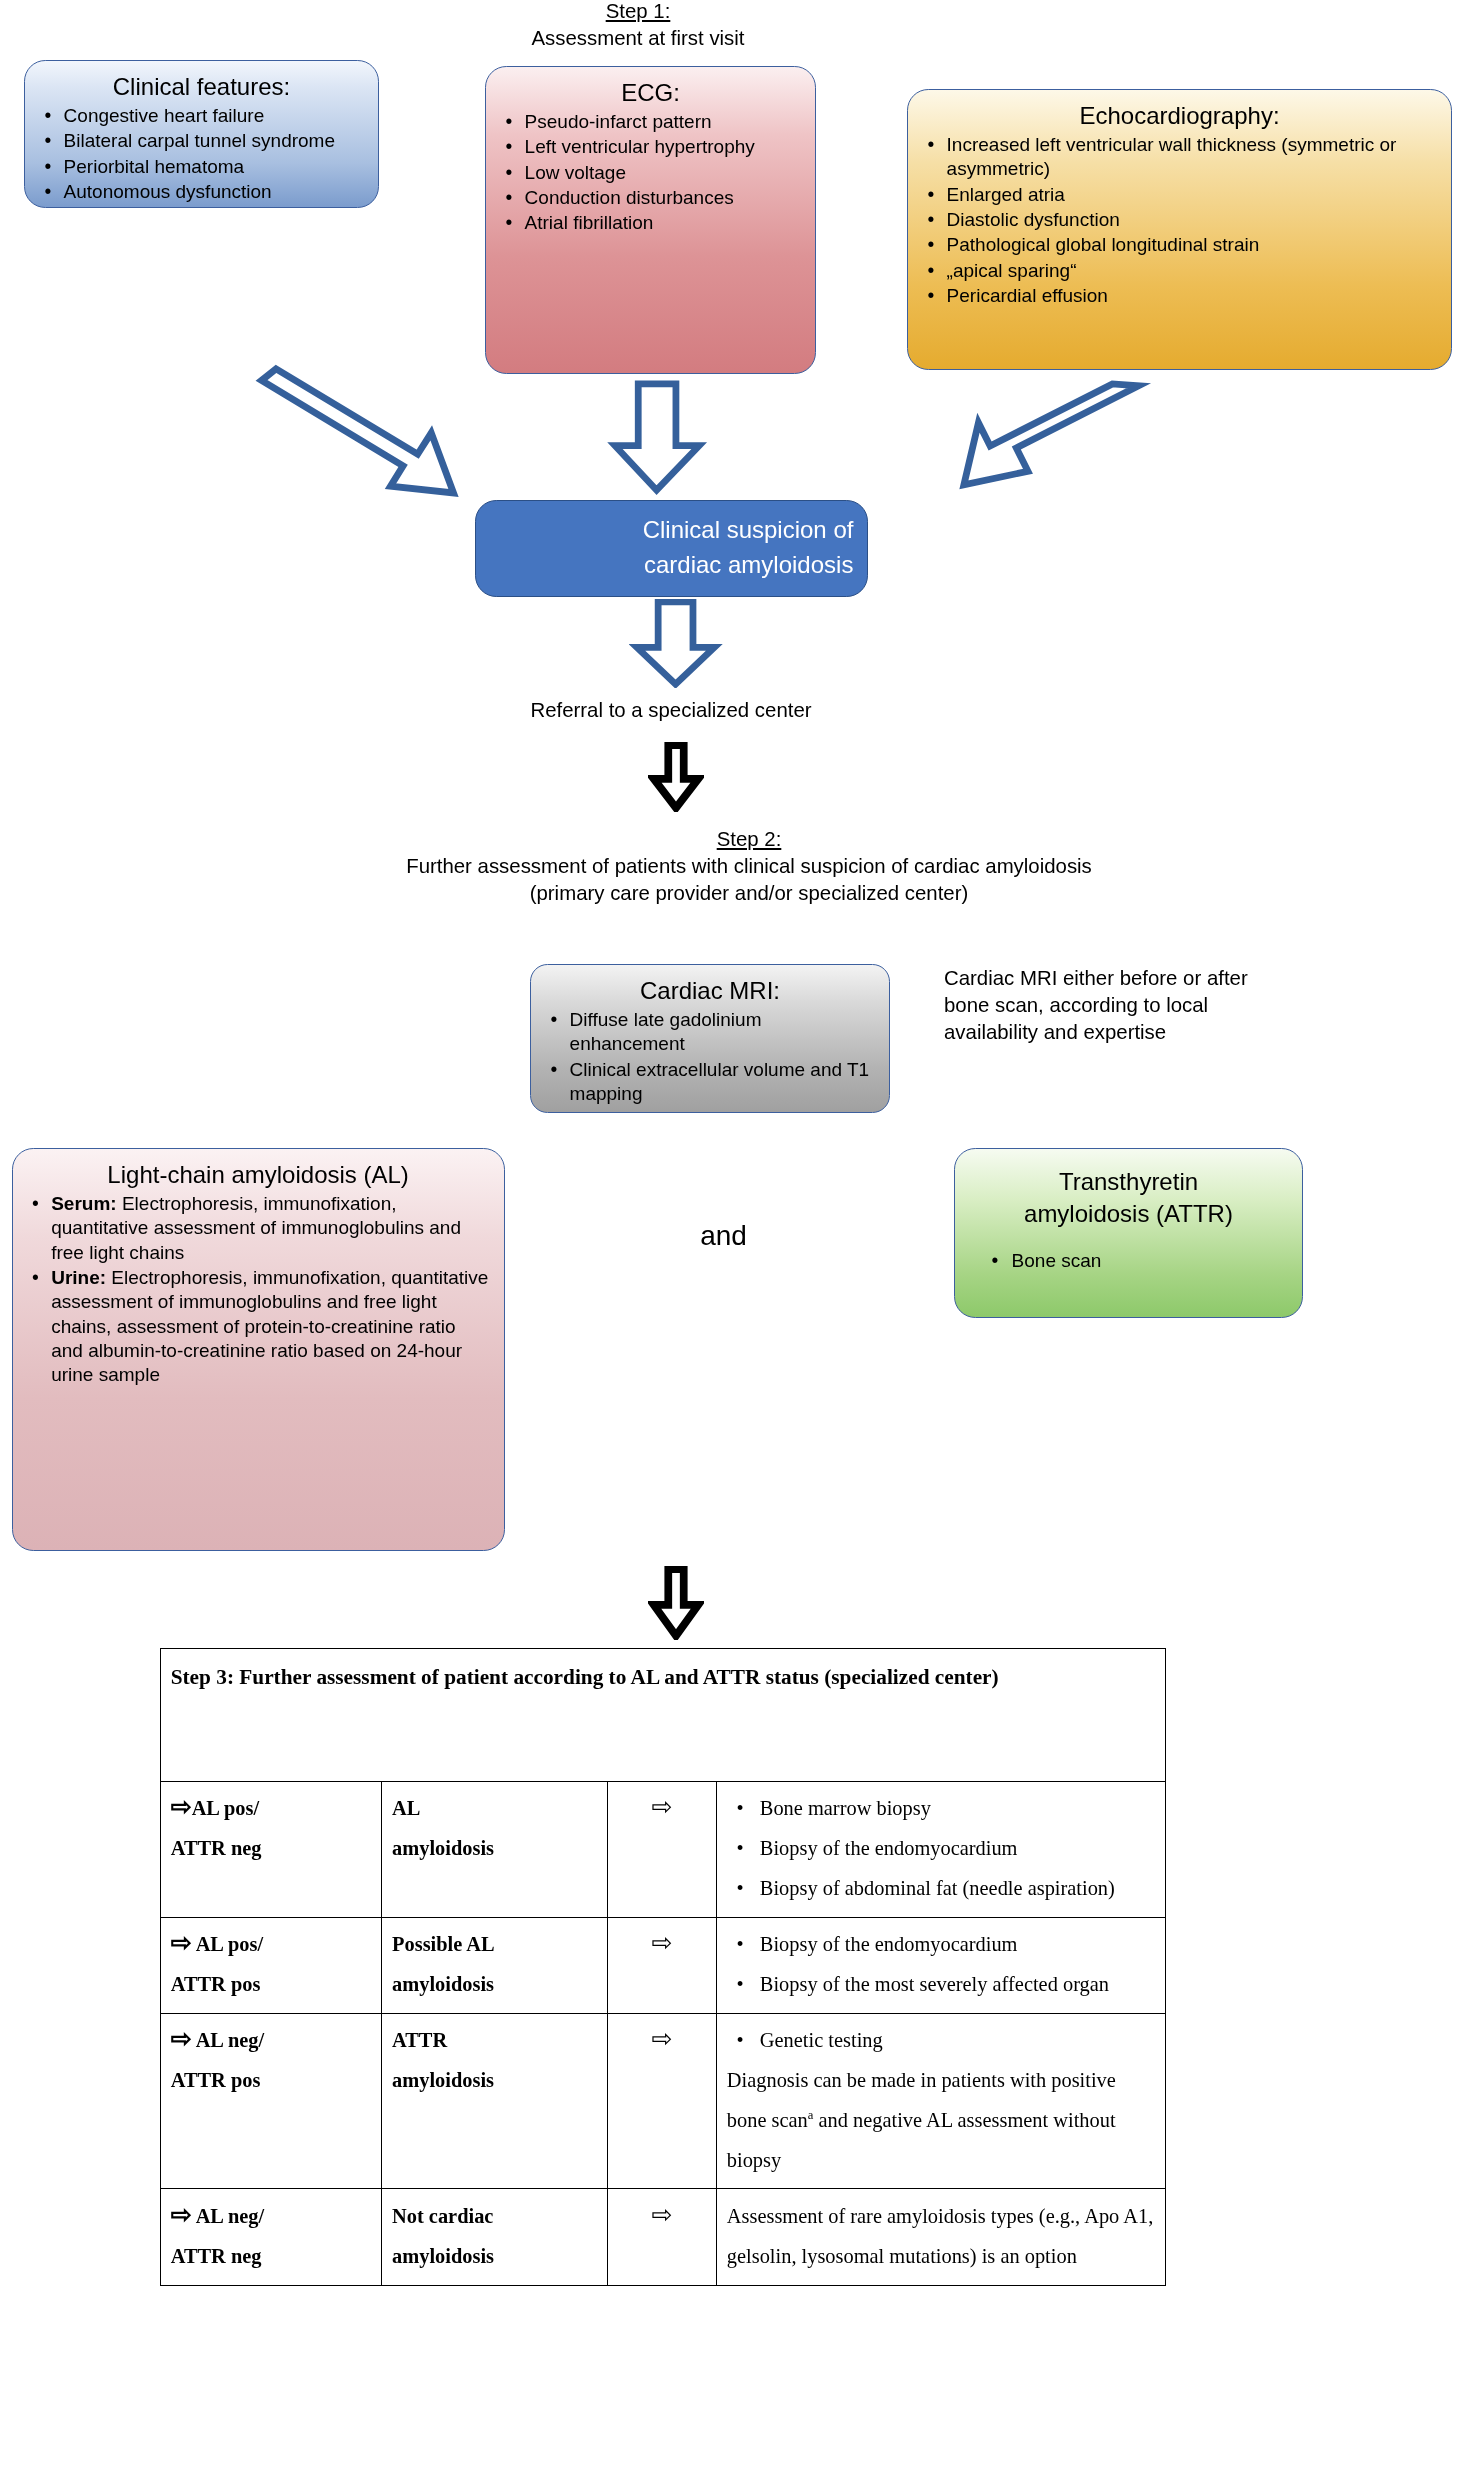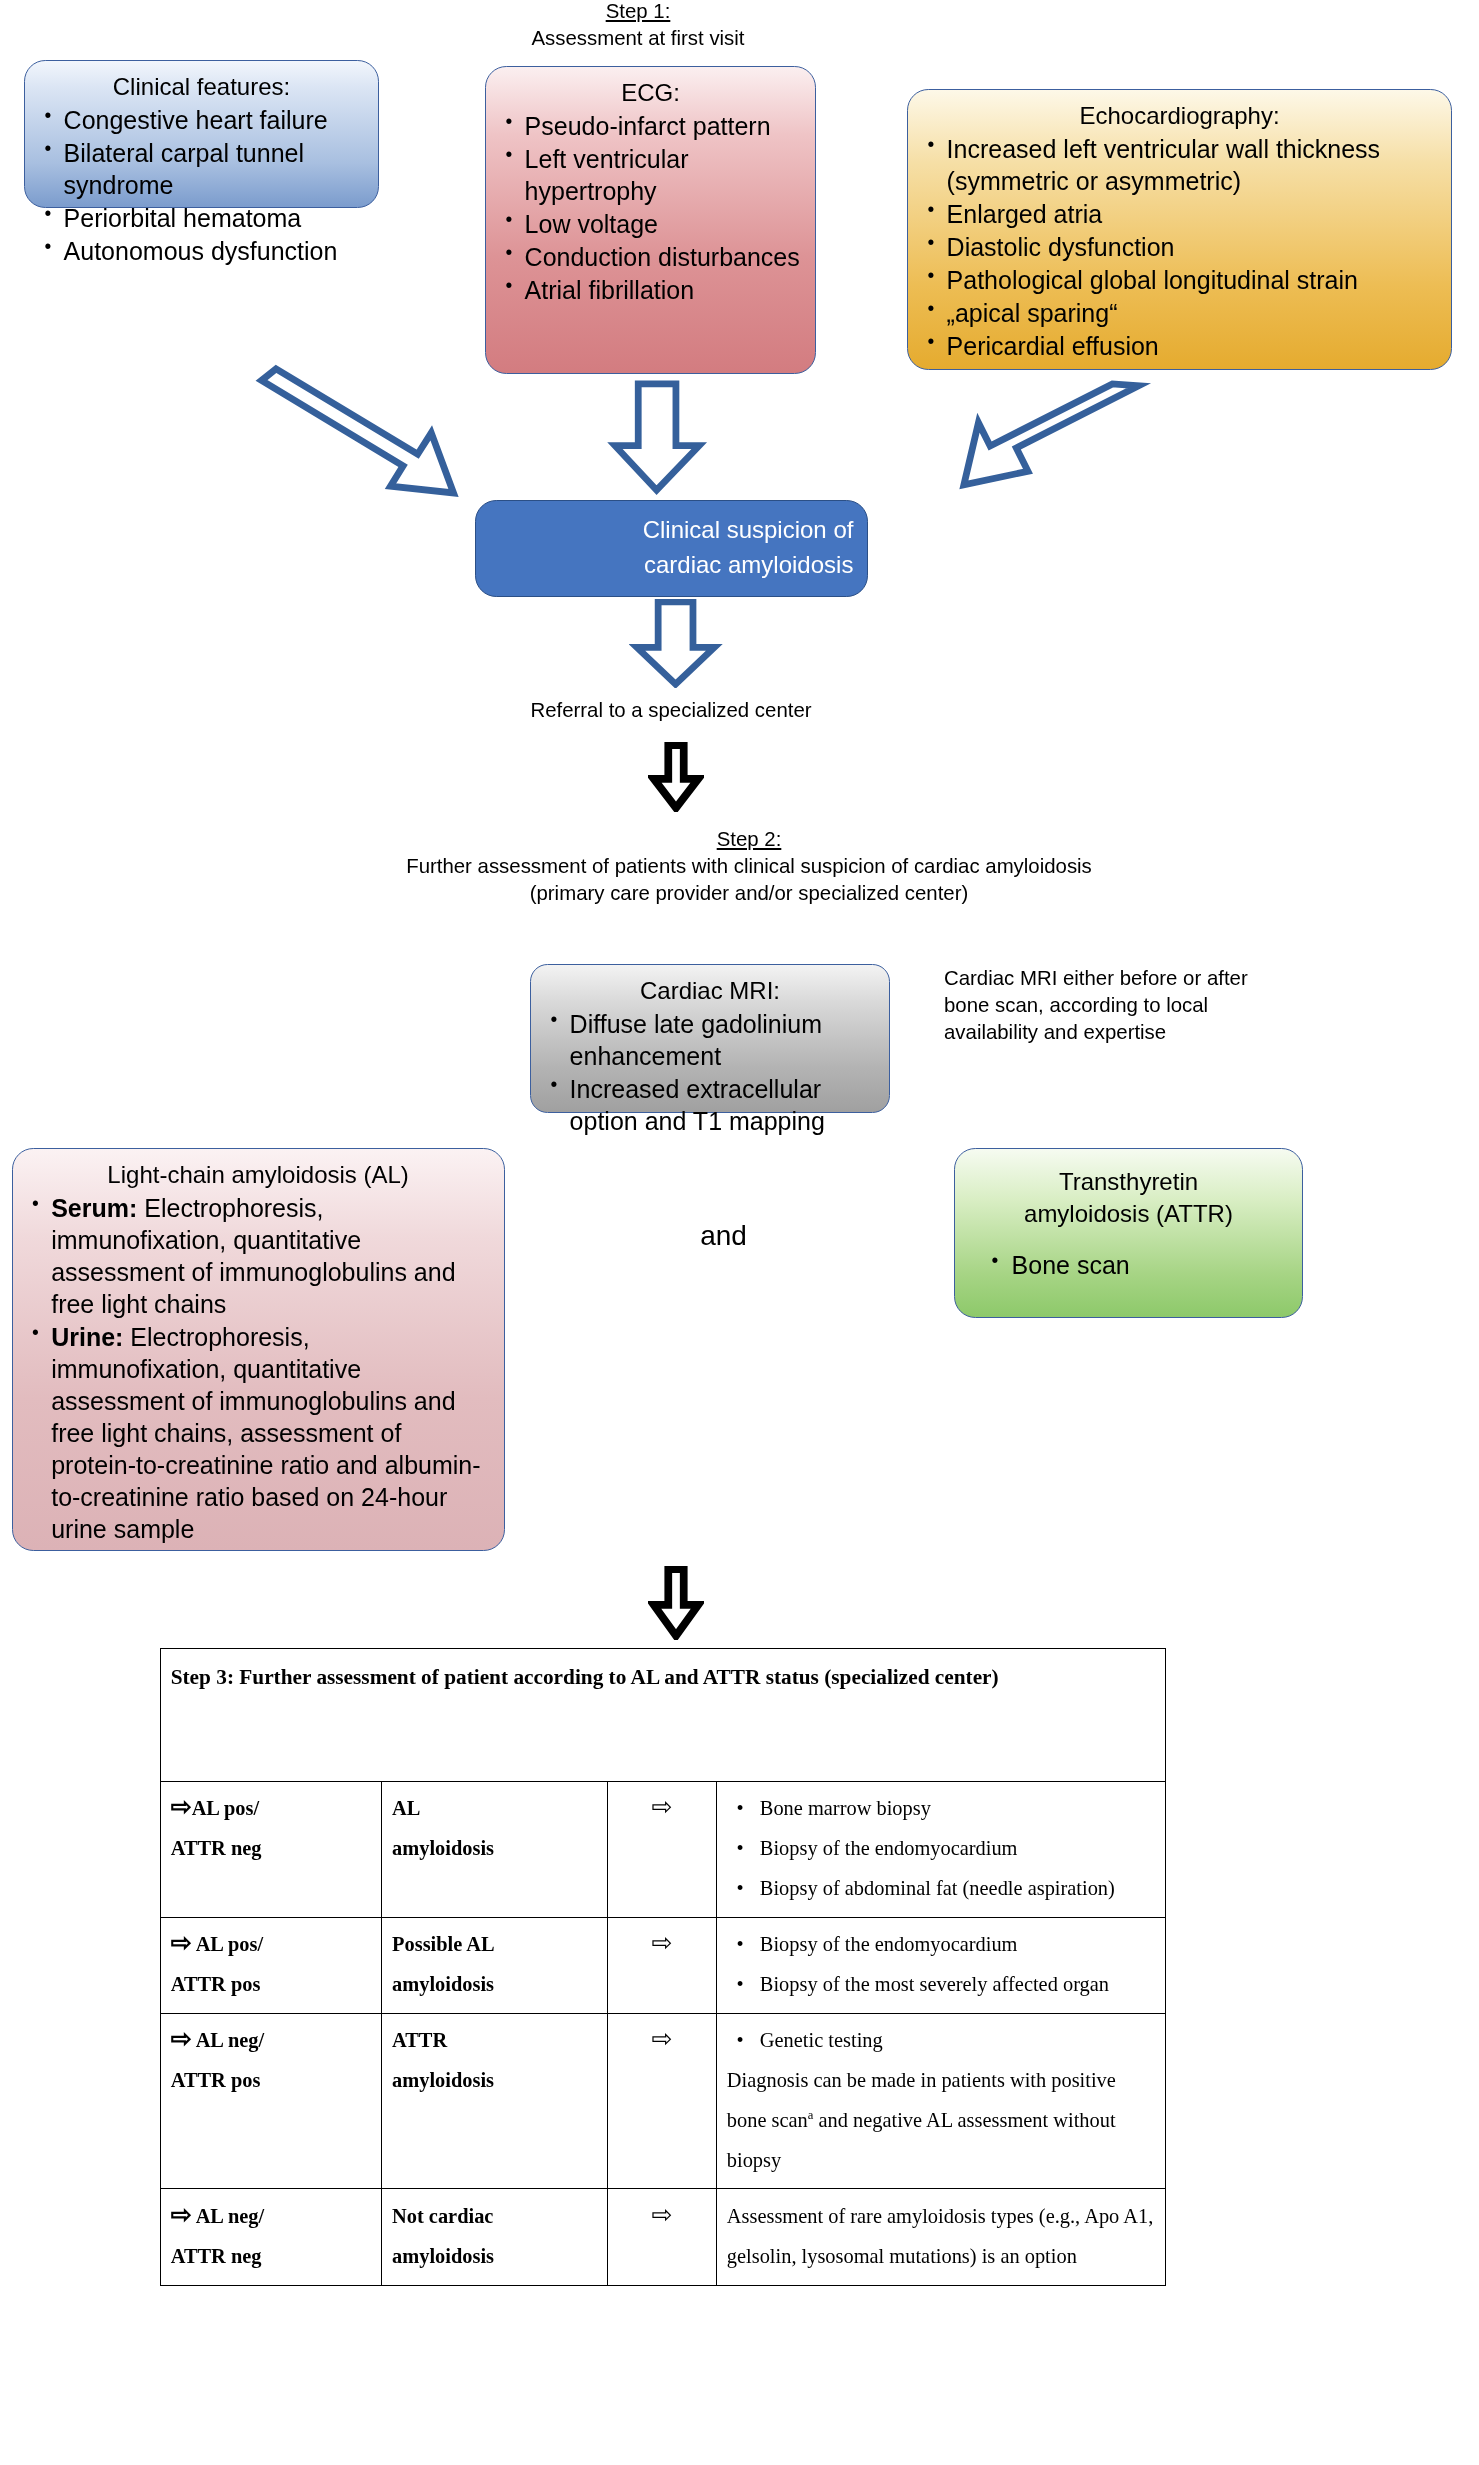--- a/index.html
+++ b/index.html
@@ -13,21 +13,21 @@
   .box{
     position:absolute;box-sizing:border-box;
     border:1.9px solid #3c5f9e;border-radius:21.3px;
     padding:9.7px 13.6px 11.6px 13.6px;
   }
   .box .title{
     text-align:center;font-size:24px;line-height:1.15;margin:1.9px 0 3.9px 0;
   }
   .box ul{margin:0;padding:0;list-style:none;}
   .box li{
-    position:relative;padding-left:25px;font-size:25px;line-height:1.28;
+    position:relative;padding-left:25px;font-size:19px;line-height:1.28;
     margin-bottom:1px;
   }
   .box li:before{
     content:"\2022";position:absolute;left:5.8px;top:-1px;font-size:19.4px;
   }
 
   
   #box-clinical{background:linear-gradient(to bottom,#f2f6fc 0%,#dbe5f4 18%,#a8bfe0 70%,#7b9ccd 100%);}
   #box-ecg{background:linear-gradient(to bottom,#fbeff0 0%,#efc4c6 22%,#dd9396 62%,#d37c80 100%);margin-top:6px;}
   #box-echo{background:linear-gradient(to bottom,#fdf7e4 0%,#f5dca0 24%,#eec košice 40%,#e9b949 75%,#e5ad33 100%);}
@@ -136,21 +136,21 @@
 <div class="plain center" style="left:254px;top:826px;width:990px;">
   <div class="step-head">Step 2:</div>
   <div>Further assessment of patients with clinical suspicion of cardiac amyloidosis</div>
   <div>(primary care provider and/or specialized center)</div>
 </div>
 
 <div class="box" id="box-mri" style="left:530px;top:964px;width:360px;height:149px;">
   <div class="title">Cardiac MRI:</div>
   <ul>
     <li>Diffuse late gadolinium enhancement</li>
-    <li>Increased extracellular option and T1 mapping</li>
+    <li>Clinical extracellular volume and T1 mapping</li>
   </ul>
 </div>
 
 <div class="plain" style="left:944px;top:965px;width:320px;">Cardiac MRI either before or after bone scan, according to local availability and expertise</div>
 
 <div class="box" id="box-al" style="left:11.6px;top:1148px;width:493px;height:403px;">
   <div class="title">Light-chain amyloidosis (AL)</div>
   <ul>
     <li><b>Serum:</b><span> Electrophoresis, immunofixation, quantitative assessment of immunoglobulins and free light chains</span></li>
     <li><b>Urine:</b><span> Electrophoresis, immunofixation, quantitative assessment of immunoglobulins and free light chains, assessment of protein-to-creatinine ratio and albumin-to-creatinine ratio based on 24-hour urine sample</span></li>

